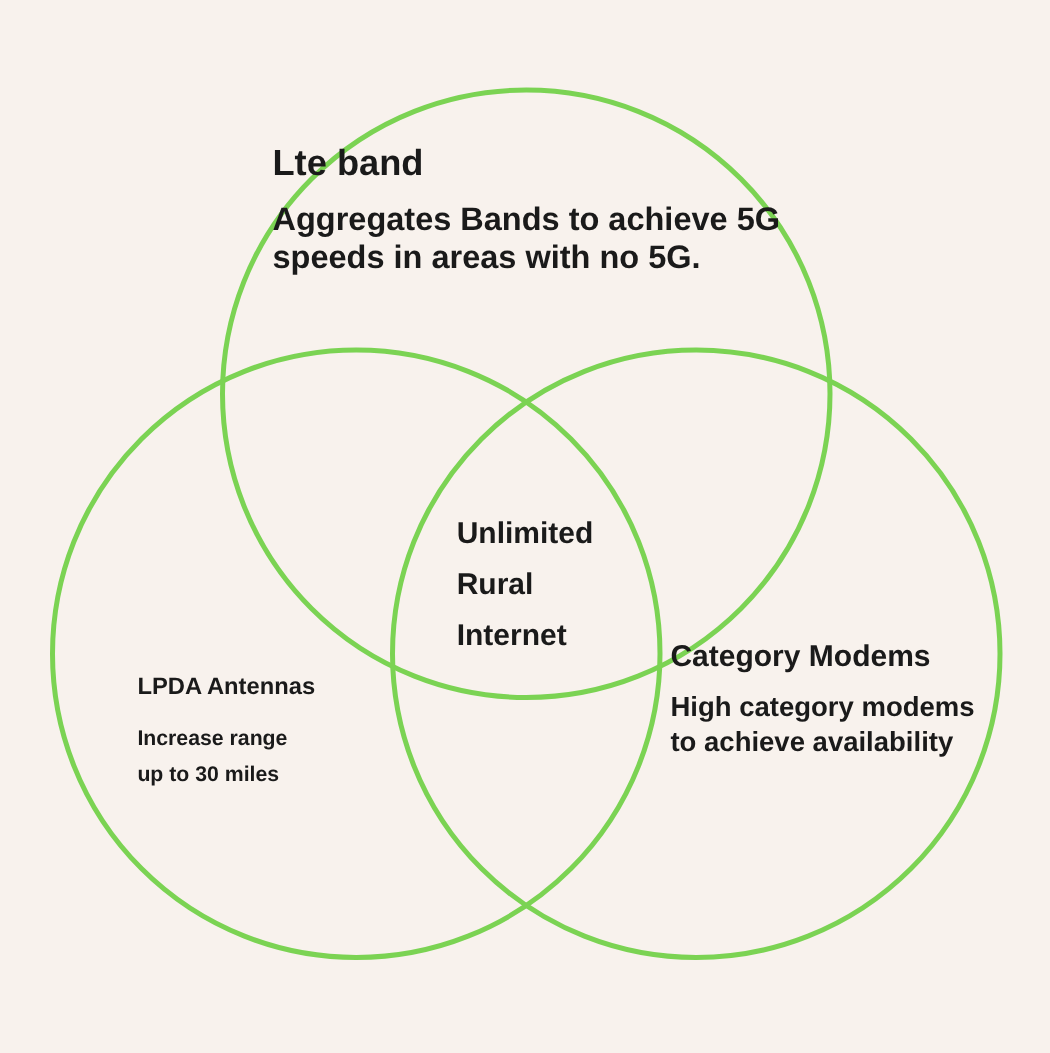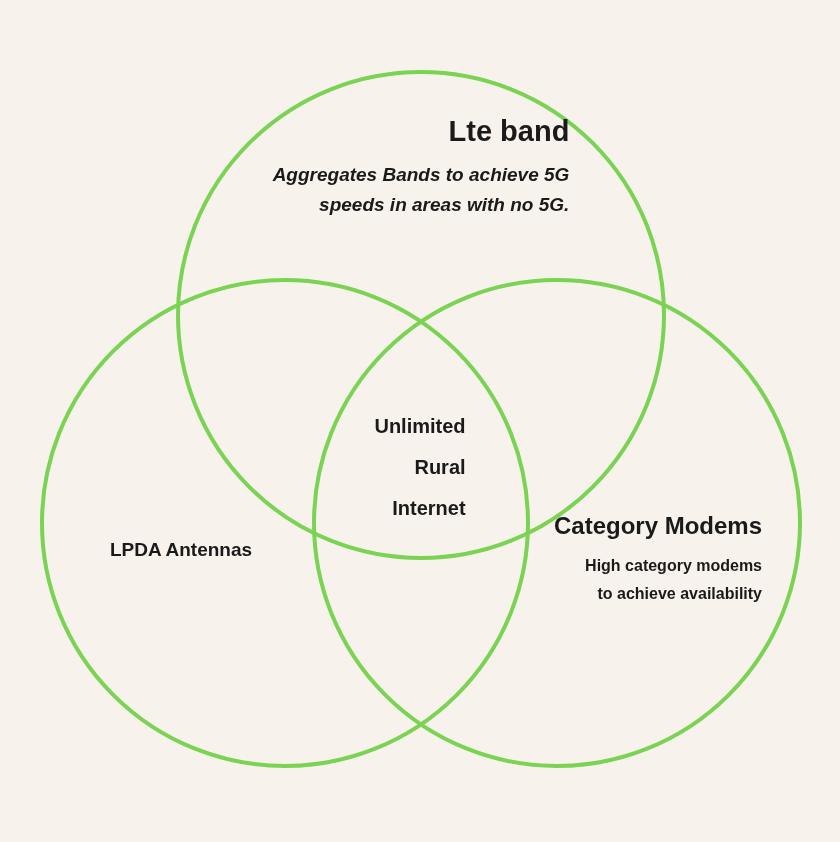--- a/index.html
+++ b/index.html
@@ -22,44 +22,44 @@
       border-radius: 50%;
       box-sizing: border-box;
       background: transparent;
     }
     .circle-top   { left: 176px; top: 70px; }
     .circle-left  { left: 40px;  top: 278px; }
     .circle-right { left: 312px; top: 278px; }
 
     .label {
       position: absolute;
-      text-align: right;
+      text-align: left;
       color: #1a1a1a;
       font-weight: 700;
       transform: translateX(-50%);
       white-space: nowrap;
     }
     .top-label { left: 421px; top: 110px; }
     .top-label .title { font-size: 29px; line-height: 42px; }
-    .top-label .subtitle { font-size: 19px; line-height: 30px; margin-top: 8px; font-style: italic; }
+    .top-label .subtitle { font-size: 26px; line-height: 30px; margin-top: 8px; }
 
     .center-label {
       left: 420px;
       top: 406px;
-      font-size: 20px;
+      font-size: 24px;
       line-height: 41px;
     }
 
     .left-label { left: 181px; top: 534px; }
     .left-label .title { font-size: 19px; line-height: 32px; }
     .left-label .subtitle { font-size: 17px; line-height: 29px; margin-top: 10px; }
 
     .right-label { left: 658px; top: 510px; }
     .right-label .title { font-size: 24px; line-height: 32px; }
-    .right-label .subtitle { font-size: 16px; line-height: 28px; margin-top: 10px; }
+    .right-label .subtitle { font-size: 22px; line-height: 28px; margin-top: 10px; }
   </style>
 </head>
 <body>
 
 <div class="canvas">
 
   <div class="circle circle-top"></div>
   <div class="circle circle-left"></div>
   <div class="circle circle-right"></div>
 
@@ -74,20 +74,24 @@
   </div>
 
   <div class="label center-label">
     <div>Unlimited</div>
     <div>Rural</div>
     <div>Internet</div>
   </div>
 
   <div class="label left-label">
     <div class="title">LPDA Antennas</div>
+    <div class="subtitle">
+      <div>Increase range</div>
+      <div>up to 30 miles</div>
+    </div>
   </div>
 
   <div class="label right-label">
     <div class="title">Category Modems</div>
     <div class="subtitle">
       <div>High category modems</div>
       <div>to achieve availability</div>
     </div>
   </div>
 

